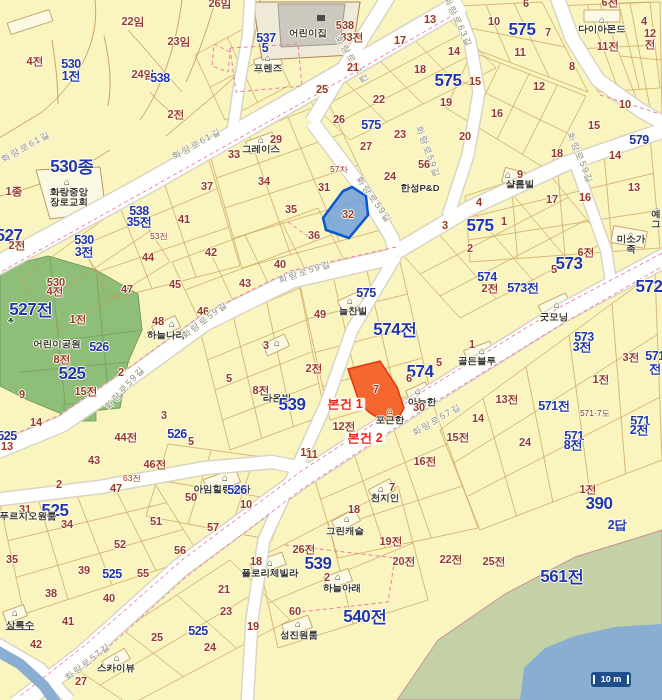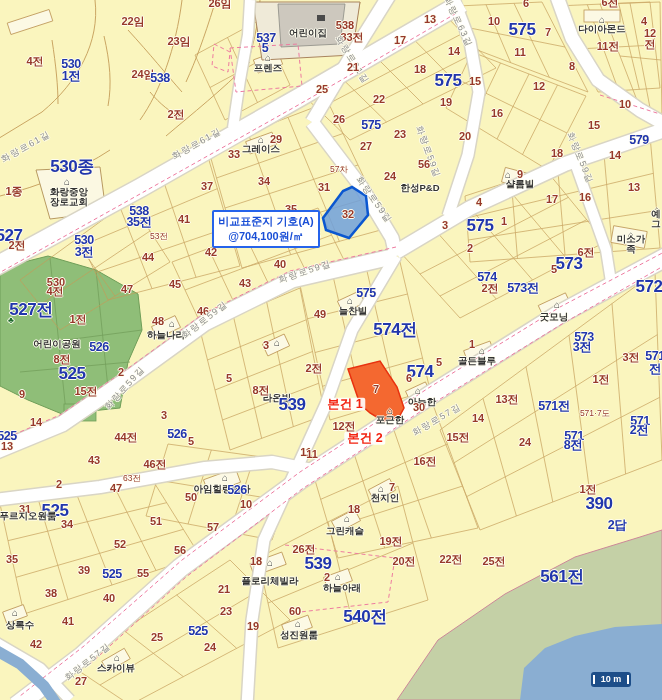--- a/index.html
+++ b/index.html
@@ -516,59 +516,55 @@
       <span class="lbl bld" style="left: 222px; top: 489px; transform: translate(-50%, -50%);">아임힐링빌라</span>
       <span class="lbl bmd" style="left: 237px; top: 490px; transform: translate(-50%, -50%);">526</span>
       <span class="lbl num" style="left: 312px; top: 455px; transform: translate(-50%, -50%);">11</span>
       <span class="lbl num" style="left: 84px; top: 571px; transform: translate(-50%, -50%);">39</span>
       <span class="lbl bmd" style="left: 112px; top: 574px; transform: translate(-50%, -50%);">525</span>
       <span class="lbl num" style="left: 143px; top: 574px; transform: translate(-50%, -50%);">55</span>
       <span class="lbl num" style="left: 51px; top: 594px; transform: translate(-50%, -50%);">38</span>
       <span class="lbl num" style="left: 109px; top: 599px; transform: translate(-50%, -50%);">40</span>
       <span class="lbl num" style="left: 224px; top: 590px; transform: translate(-50%, -50%);">21</span>
       <span class="lbl ic" style="left: 15px; top: 613px; transform: translate(-50%, -50%);">⌂</span>
-      <span class="lbl bld" style="left: 20px; top: 625px; transform: translate(-50%, -50%);">상록수</span>
+      <span class="lbl bld" style="left: 20px; top: 625px; transform: translate(-50%, -50%); text-decoration: underline;">상록수</span>
       <span class="lbl num" style="left: 68px; top: 622px; transform: translate(-50%, -50%);">41</span>
       <span class="lbl num" style="left: 226px; top: 612px; transform: translate(-50%, -50%);">23</span>
       <span class="lbl bmd" style="left: 198px; top: 631px; transform: translate(-50%, -50%);">525</span>
       <span class="lbl num" style="left: 36px; top: 645px; transform: translate(-50%, -50%);">42</span>
       <span class="lbl num" style="left: 157px; top: 638px; transform: translate(-50%, -50%);">25</span>
       <span class="lbl num" style="left: 210px; top: 648px; transform: translate(-50%, -50%);">24</span>
       <span class="lbl num" style="left: 81px; top: 682px; transform: translate(-50%, -50%);">27</span>
       <span class="lbl ic" style="left: 117px; top: 658px; transform: translate(-50%, -50%);">⌂</span>
       <span class="lbl bld" style="left: 116px; top: 668px; transform: translate(-50%, -50%);">스카이뷰</span>
       <span class="lbl num" style="left: 304px; top: 550px; transform: translate(-50%, -50%);">26전</span>
       <span class="lbl blg" style="left: 318px; top: 564px; transform: translate(-50%, -50%);">539</span>
       <span class="lbl num" style="left: 404px; top: 562px; transform: translate(-50%, -50%);">20전</span>
       <span class="lbl num" style="left: 451px; top: 560px; transform: translate(-50%, -50%);">22전</span>
       <span class="lbl num" style="left: 256px; top: 562px; transform: translate(-50%, -50%);">18</span>
       <span class="lbl ic" style="left: 270px; top: 563px; transform: translate(-50%, -50%);">⌂</span>
-      <span class="lbl bld" style="left: 270px; top: 573px; transform: translate(-50%, -50%); margin-top: 8px;">플로리체빌라</span>
+      <span class="lbl bld" style="left: 270px; top: 573px; transform: translate(-50%, -50%);">플로리체빌라</span>
       <span class="lbl num" style="left: 327px; top: 578px; transform: translate(-50%, -50%);">2</span>
       <span class="lbl ic" style="left: 338px; top: 577px; transform: translate(-50%, -50%);">⌂</span>
       <span class="lbl bld" style="left: 342px; top: 588px; transform: translate(-50%, -50%);">하늘아래</span>
       <span class="lbl num" style="left: 295px; top: 612px; transform: translate(-50%, -50%);">60</span>
       <span class="lbl ic" style="left: 298px; top: 624px; transform: translate(-50%, -50%);">⌂</span>
       <span class="lbl bld" style="left: 299px; top: 635px; transform: translate(-50%, -50%);">성진원룸</span>
       <span class="lbl num" style="left: 253px; top: 627px; transform: translate(-50%, -50%);">19</span>
       <span class="lbl blg" style="left: 365px; top: 617px; transform: translate(-50%, -50%);">540전</span>
       <span class="lbl num" style="left: 392px; top: 488px; transform: translate(-50%, -50%);">7</span>
       <span class="lbl ic" style="left: 381px; top: 489px; transform: translate(-50%, -50%);">⌂</span>
       <span class="lbl bld" style="left: 385px; top: 498px; transform: translate(-50%, -50%);">천지인</span>
       <span class="lbl num" style="left: 354px; top: 510px; transform: translate(-50%, -50%);">18</span>
       <span class="lbl ic" style="left: 347px; top: 519px; transform: translate(-50%, -50%);">⌂</span>
       <span class="lbl bld" style="left: 345px; top: 531px; transform: translate(-50%, -50%);">그린캐슬</span>
       <span class="lbl num" style="left: 391px; top: 542px; transform: translate(-50%, -50%);">19전</span>
       <span class="lbl num" style="left: 494px; top: 562px; transform: translate(-50%, -50%);">25전</span>
       <span class="lbl blg" style="left: 562px; top: 577px; transform: translate(-50%, -50%);">561전</span>
     </div>
 
-  <div class="infobox">
-    <div>비교표준지 기호(A)</div>
-    <div>@704,100원/㎡</div>
-  </div>
 
   <div class="scalebar">
     <span class="tick"></span>
     <span class="stxt">10 m</span>
     <span class="tick"></span>
   </div>
 </div>
 
 </body></html>

